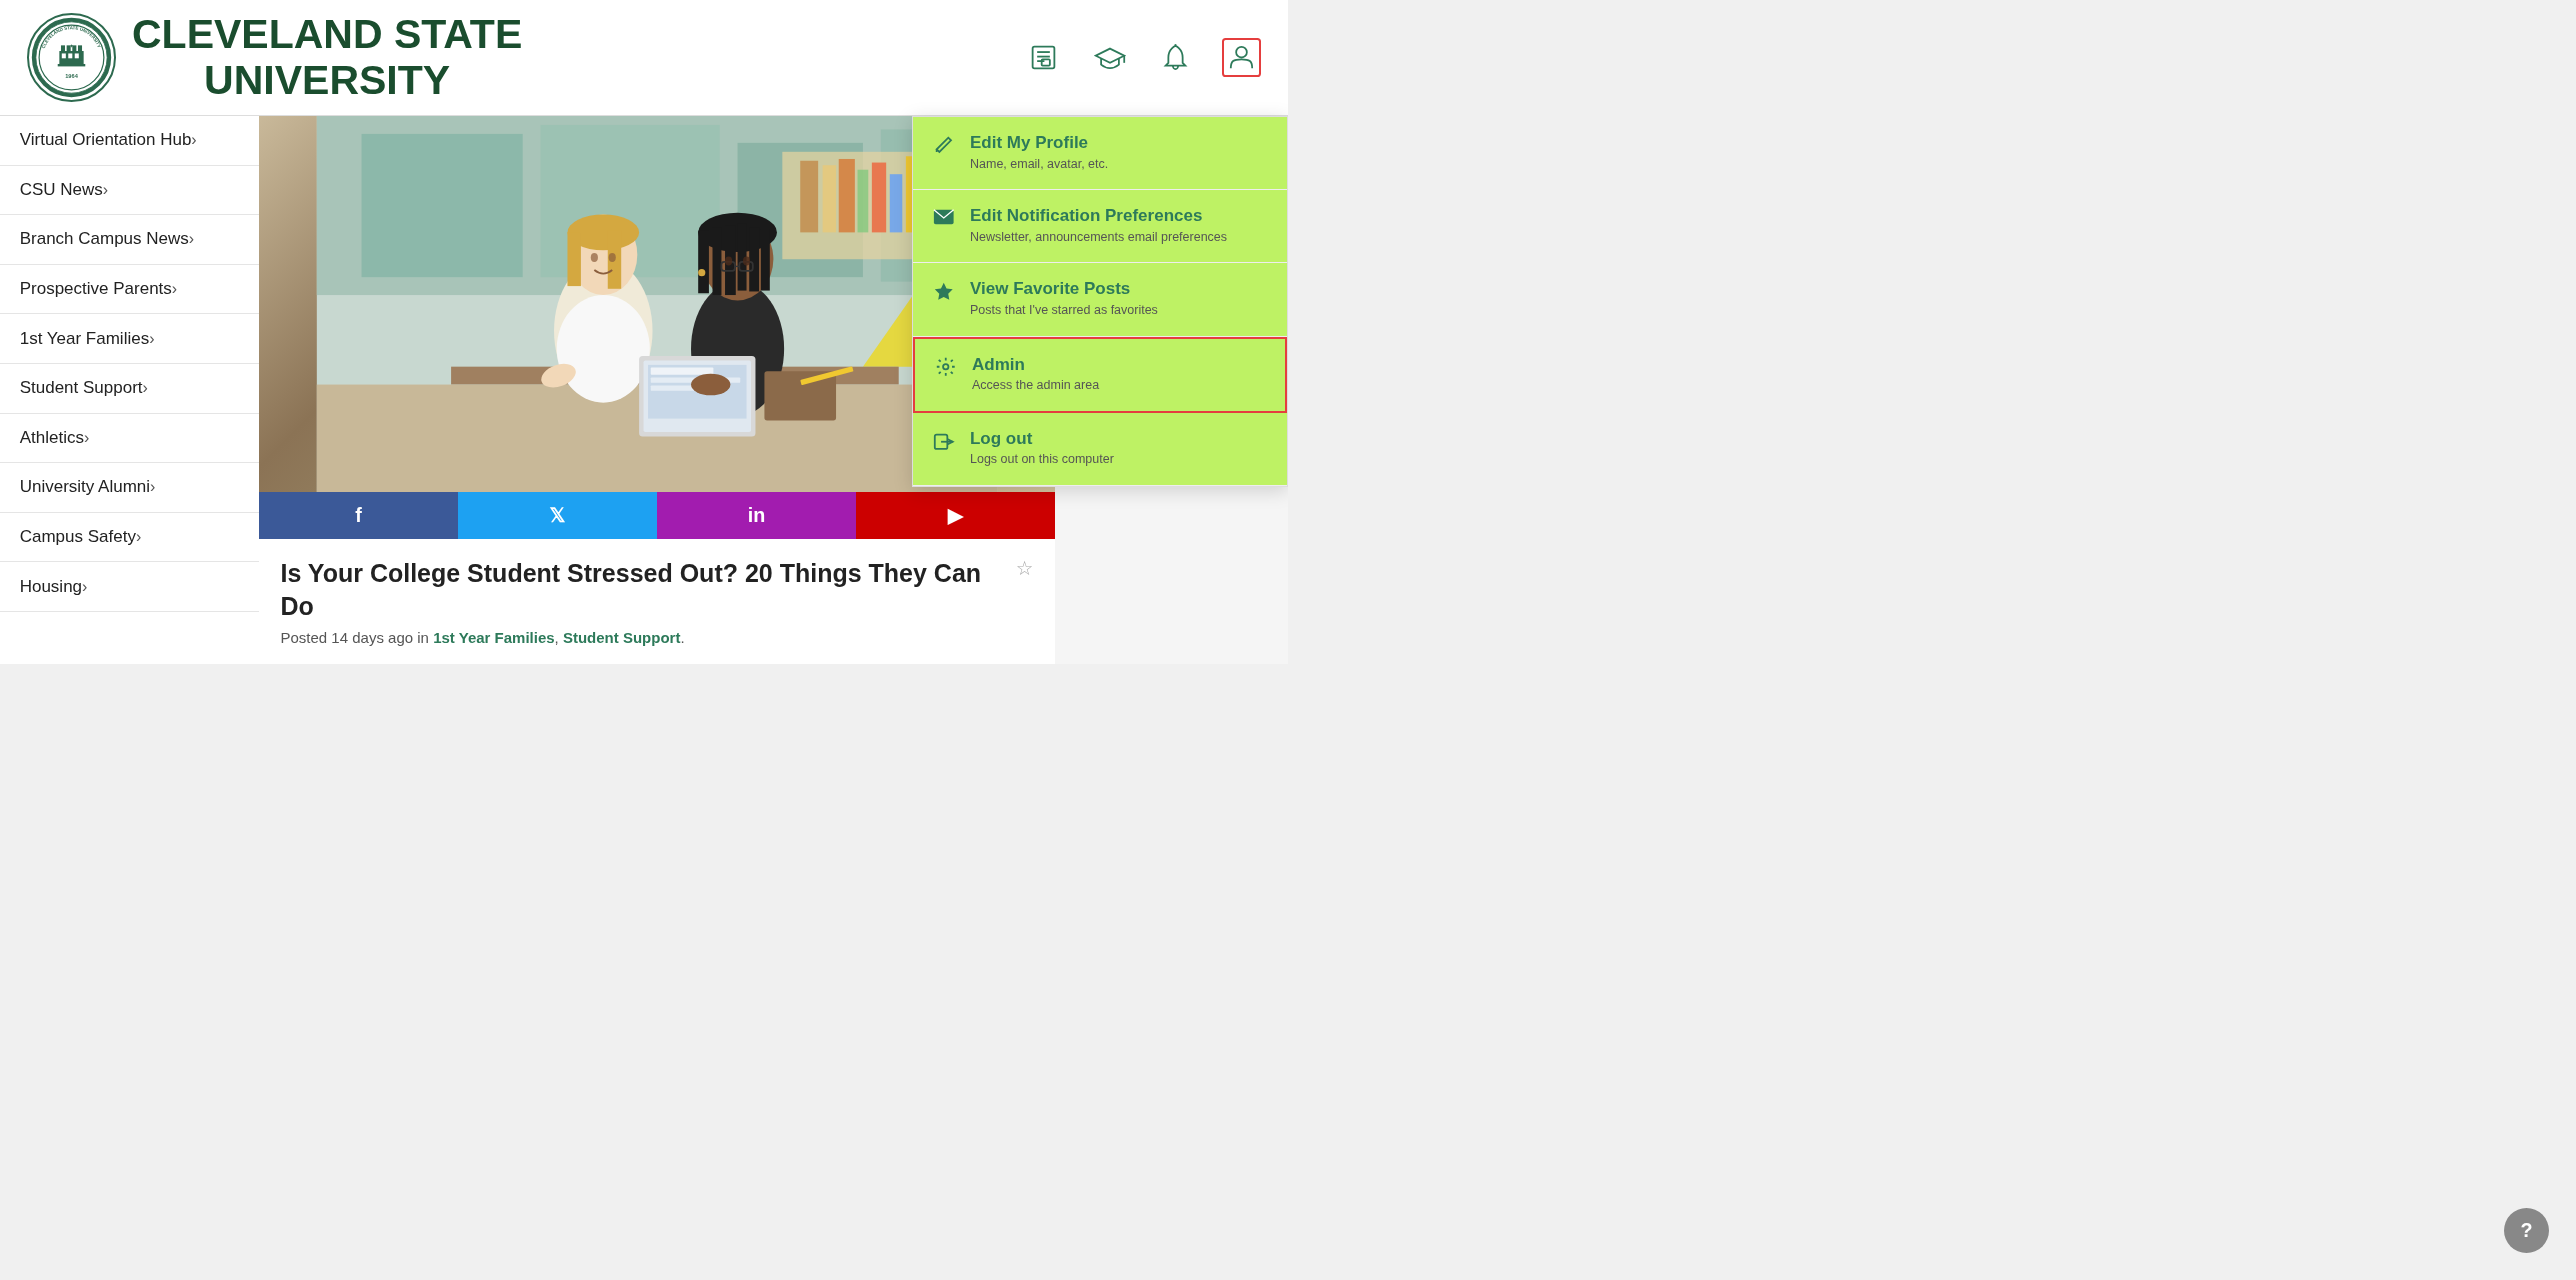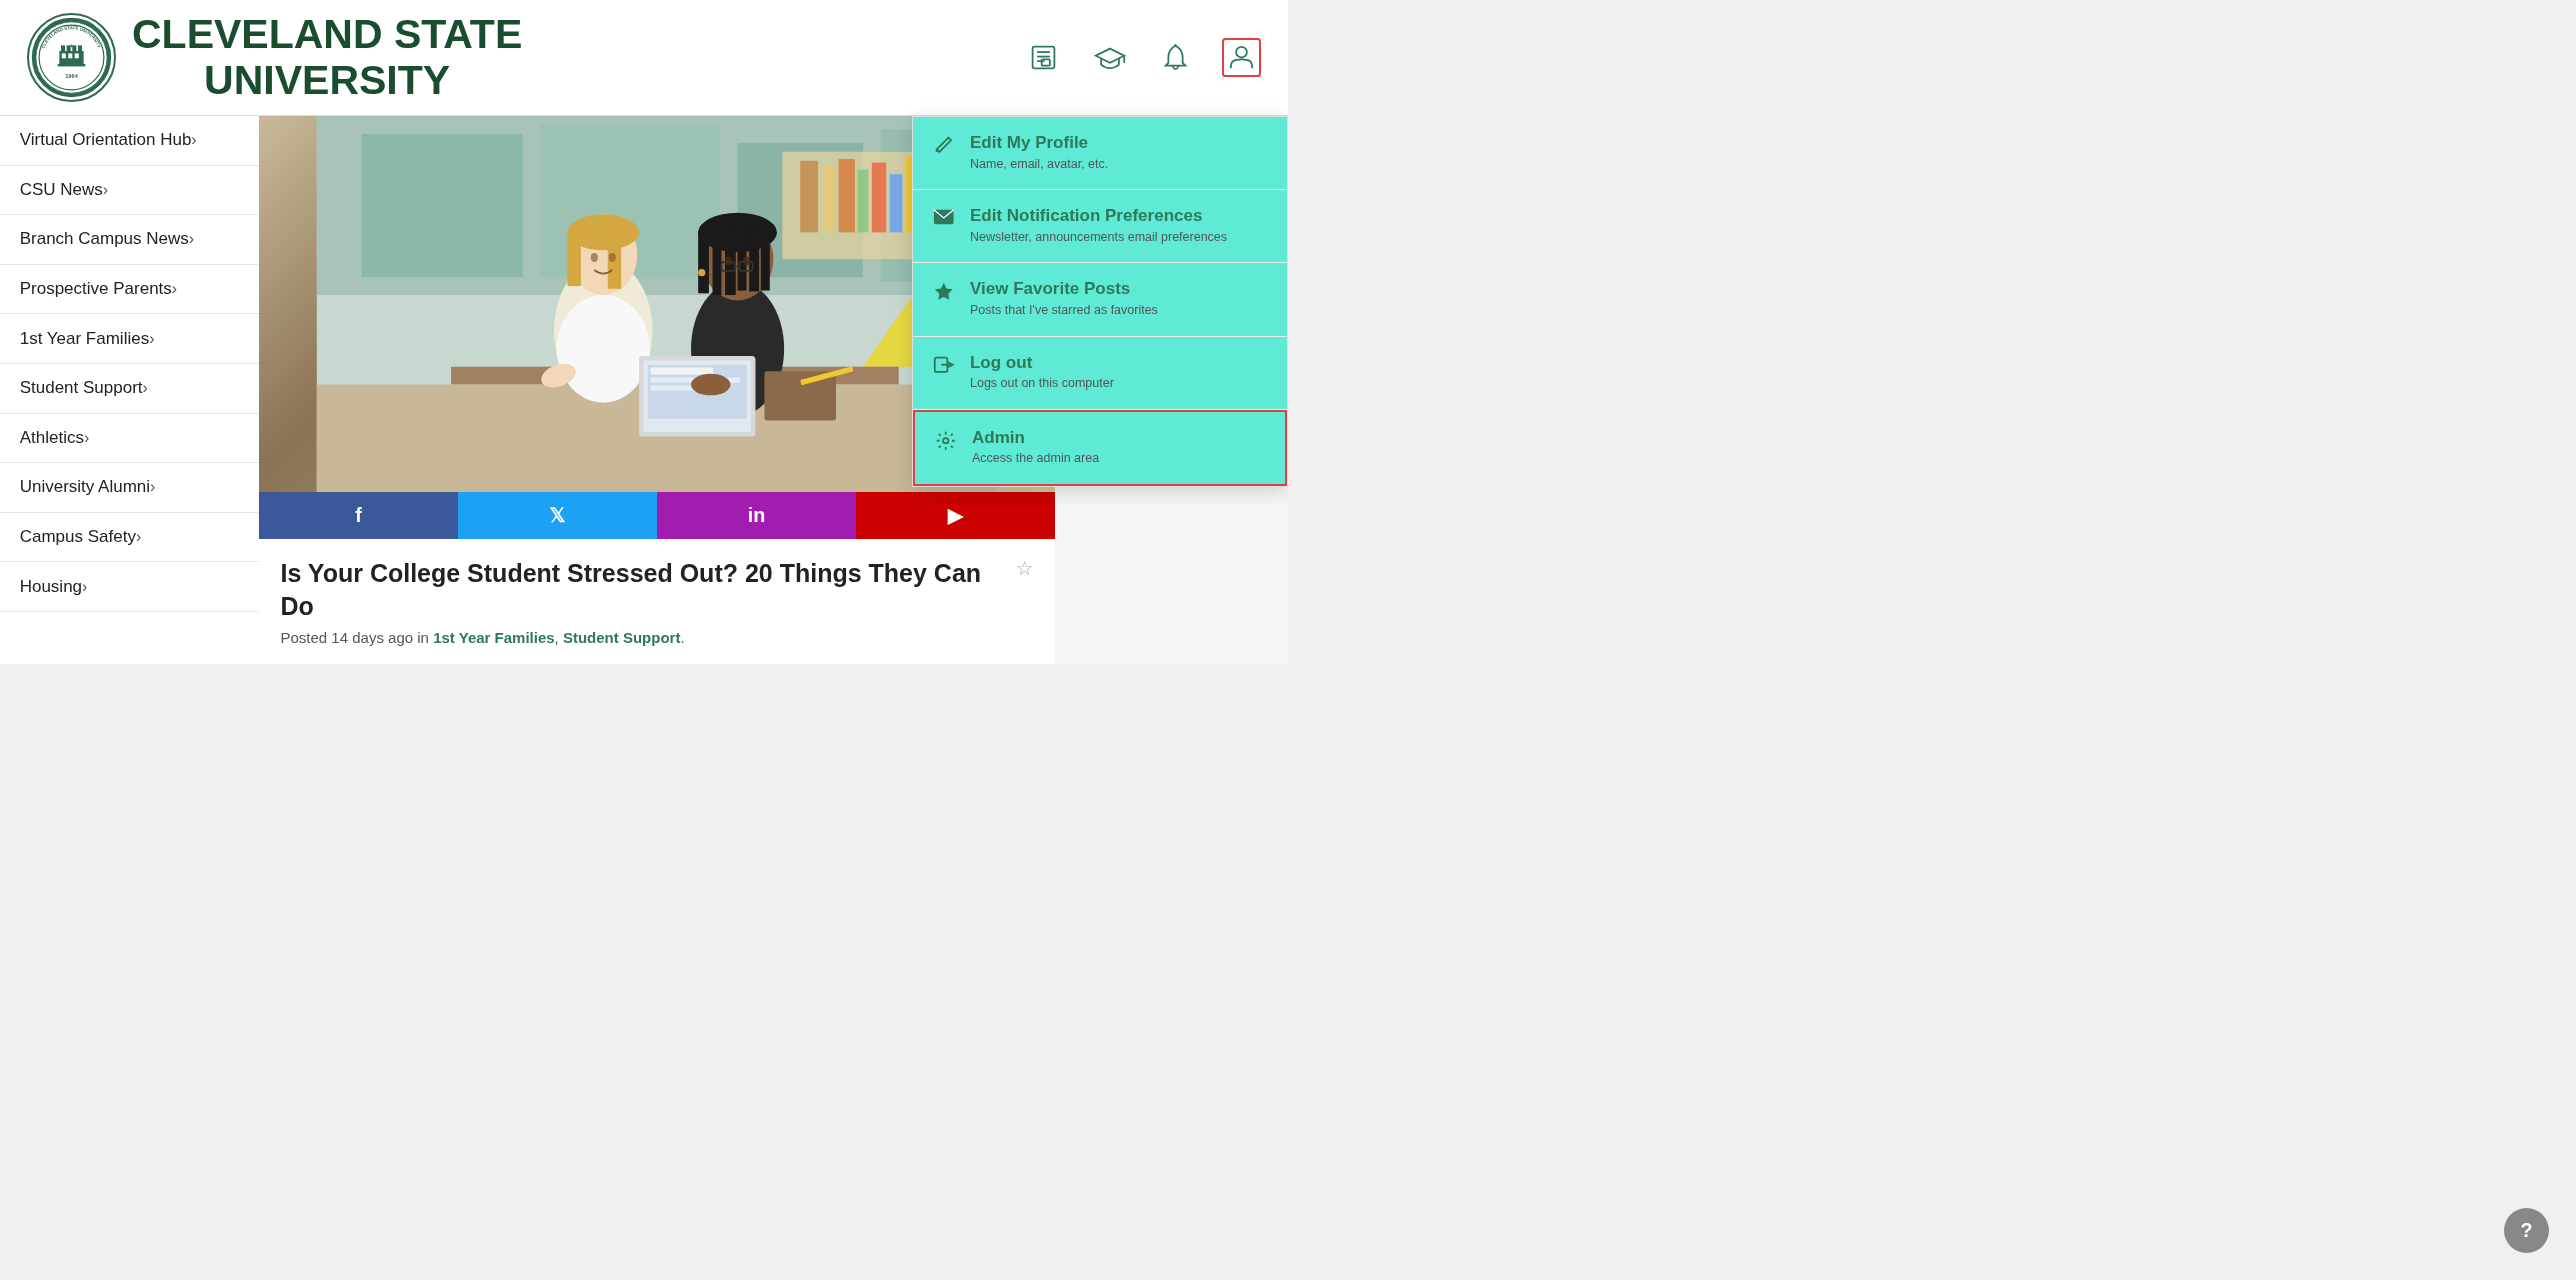--- a/index.html
+++ b/index.html
@@ -163,21 +163,21 @@
     .right-panel ul { padding-left: 16px; }
     .right-panel li { margin-bottom: 5.4px; color: #333; }
     .right-panel .section-title { font-weight: bold; margin-bottom: 7.2px; color: #222; }
 
     
     .dropdown-overlay {
       position: absolute;
       top: 0;
       right: 0;
       width: 376px;
-      background: #5eead4;
+      background: #bef264;
       border: 0.9px solid #ddd;
       box-shadow: 0 3.6px 18px rgba(0,0,0,0.15);
       z-index: 100;
     }
     .dropdown-item {
       display: flex;
       align-items: flex-start;
       gap: 14.3px;
       padding: 16px 19.7px;
       border-bottom: 0.9px solid #eee;
@@ -500,46 +500,46 @@
         <svg width="21.5" height="21.5" viewBox="0 0 24 24" fill="#2d7a5a">
           <polygon points="12,2 15.09,8.26 22,9.27 17,14.14 18.18,21.02 12,17.77 5.82,21.02 7,14.14 2,9.27 8.91,8.26"></polygon>
         </svg>
       </span>
       <div>
         <div class="dropdown-text-title">View Favorite Posts</div>
         <div class="dropdown-text-sub">Posts that I've starred as favorites</div>
       </div>
     </div>
 
+    <div class="dropdown-item admin-item">
+      <span class="dropdown-icon">
+        <svg width="21.5" height="21.5" viewBox="0 0 24 24" fill="none" stroke="#2d7a5a" stroke-width="2">
+          <circle cx="12" cy="12" r="3"></circle>
+          <path d="M12,2 L12,5 M12,19 L12,22 M2,12 L5,12 M19,12 L22,12 M4.22,4.22 L6.34,6.34 M17.66,17.66 L19.78,19.78 M19.78,4.22 L17.66,6.34 M6.34,17.66 L4.22,19.78"></path>
+        </svg>
+      </span>
+      <div>
+        <div class="dropdown-text-title">Admin</div>
+        <div class="dropdown-text-sub">Access the admin area</div>
+      </div>
+    </div>
+
     <div class="dropdown-item">
       <span class="dropdown-icon">
         <svg width="21.5" height="21.5" viewBox="0 0 24 24" fill="none" stroke="#2d7a5a" stroke-width="2">
           <rect x="2" y="4" width="14" height="16" rx="2"></rect>
           <path d="M16,9 L22,12 L16,15"></path>
           <line x1="9" y1="12" x2="22" y2="12"></line>
         </svg>
       </span>
       <div>
         <div class="dropdown-text-title">Log out</div>
         <div class="dropdown-text-sub">Logs out on this computer</div>
       </div>
     </div>
-
-    <div class="dropdown-item admin-item">
-      <span class="dropdown-icon">
-        <svg width="21.5" height="21.5" viewBox="0 0 24 24" fill="none" stroke="#2d7a5a" stroke-width="2">
-          <circle cx="12" cy="12" r="3"></circle>
-          <path d="M12,2 L12,5 M12,19 L12,22 M2,12 L5,12 M19,12 L22,12 M4.22,4.22 L6.34,6.34 M17.66,17.66 L19.78,19.78 M19.78,4.22 L17.66,6.34 M6.34,17.66 L4.22,19.78"></path>
-        </svg>
-      </span>
-      <div>
-        <div class="dropdown-text-title">Admin</div>
-        <div class="dropdown-text-sub">Access the admin area</div>
-      </div>
-    </div>
   </div>
 
 </div>
 
 <button class="help-btn">
   <span>?</span>
 </button>
 
 
 </body></html>

